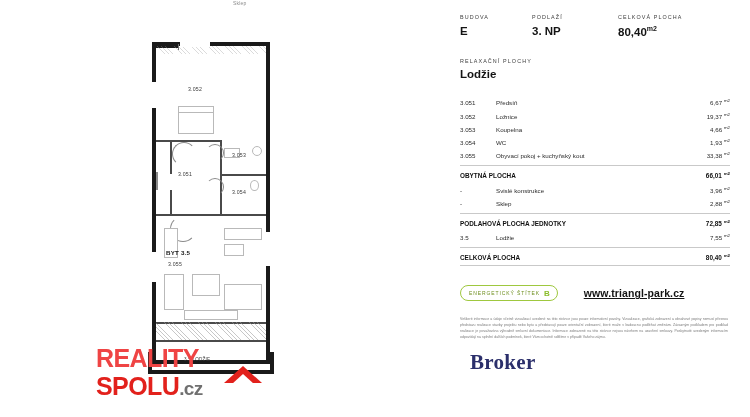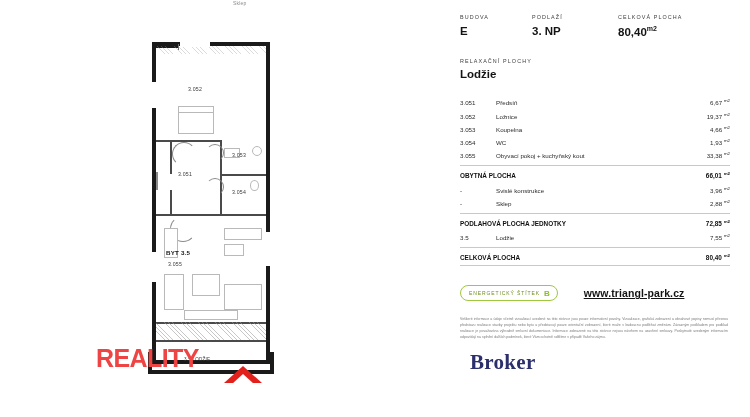--- a/index.html
+++ b/index.html
@@ -475,19 +475,22 @@
       <a class="web" href="#">www.triangl-park.cz</a>
     </div>
 
     <div class="fineprint">Veškeré informace a údaje včetně vizualizací uvedené na této stránce jsou pouze informativní povahy. Vizualizace, grafická zobrazení a obsahové popisy nemusí přesnou představu realizace stavby projektu nebo bytů a představují pouze orientační zobrazení, které může v budoucnu podléhat změnám. Závazným podkladem pro podklad realizace je považována výhradně smluvní dokumentace. Informace zobrazené na této stránce nejsou návrhem na uzavření smlouvy. Poskytnuté uvedeným informacím odpovídají na splnění dalších podmínek, které Vám ochotně sdělíme v případě Vašeho zájmu.</div>
   </div>
 
   <div id="wm-reality">
     <div class="roof"></div>
     <div class="roof-inner"></div>
     <div class="l1">REALITY</div>
+    <div class="l2">
+      <span>SPOLU</span><span class="dotcz">.cz</span>
+    </div>
   </div>
 
   <div id="wm-broker">
     <div class="b1">Broker</div>
   </div>
 
 </div>
 
 </body></html>

